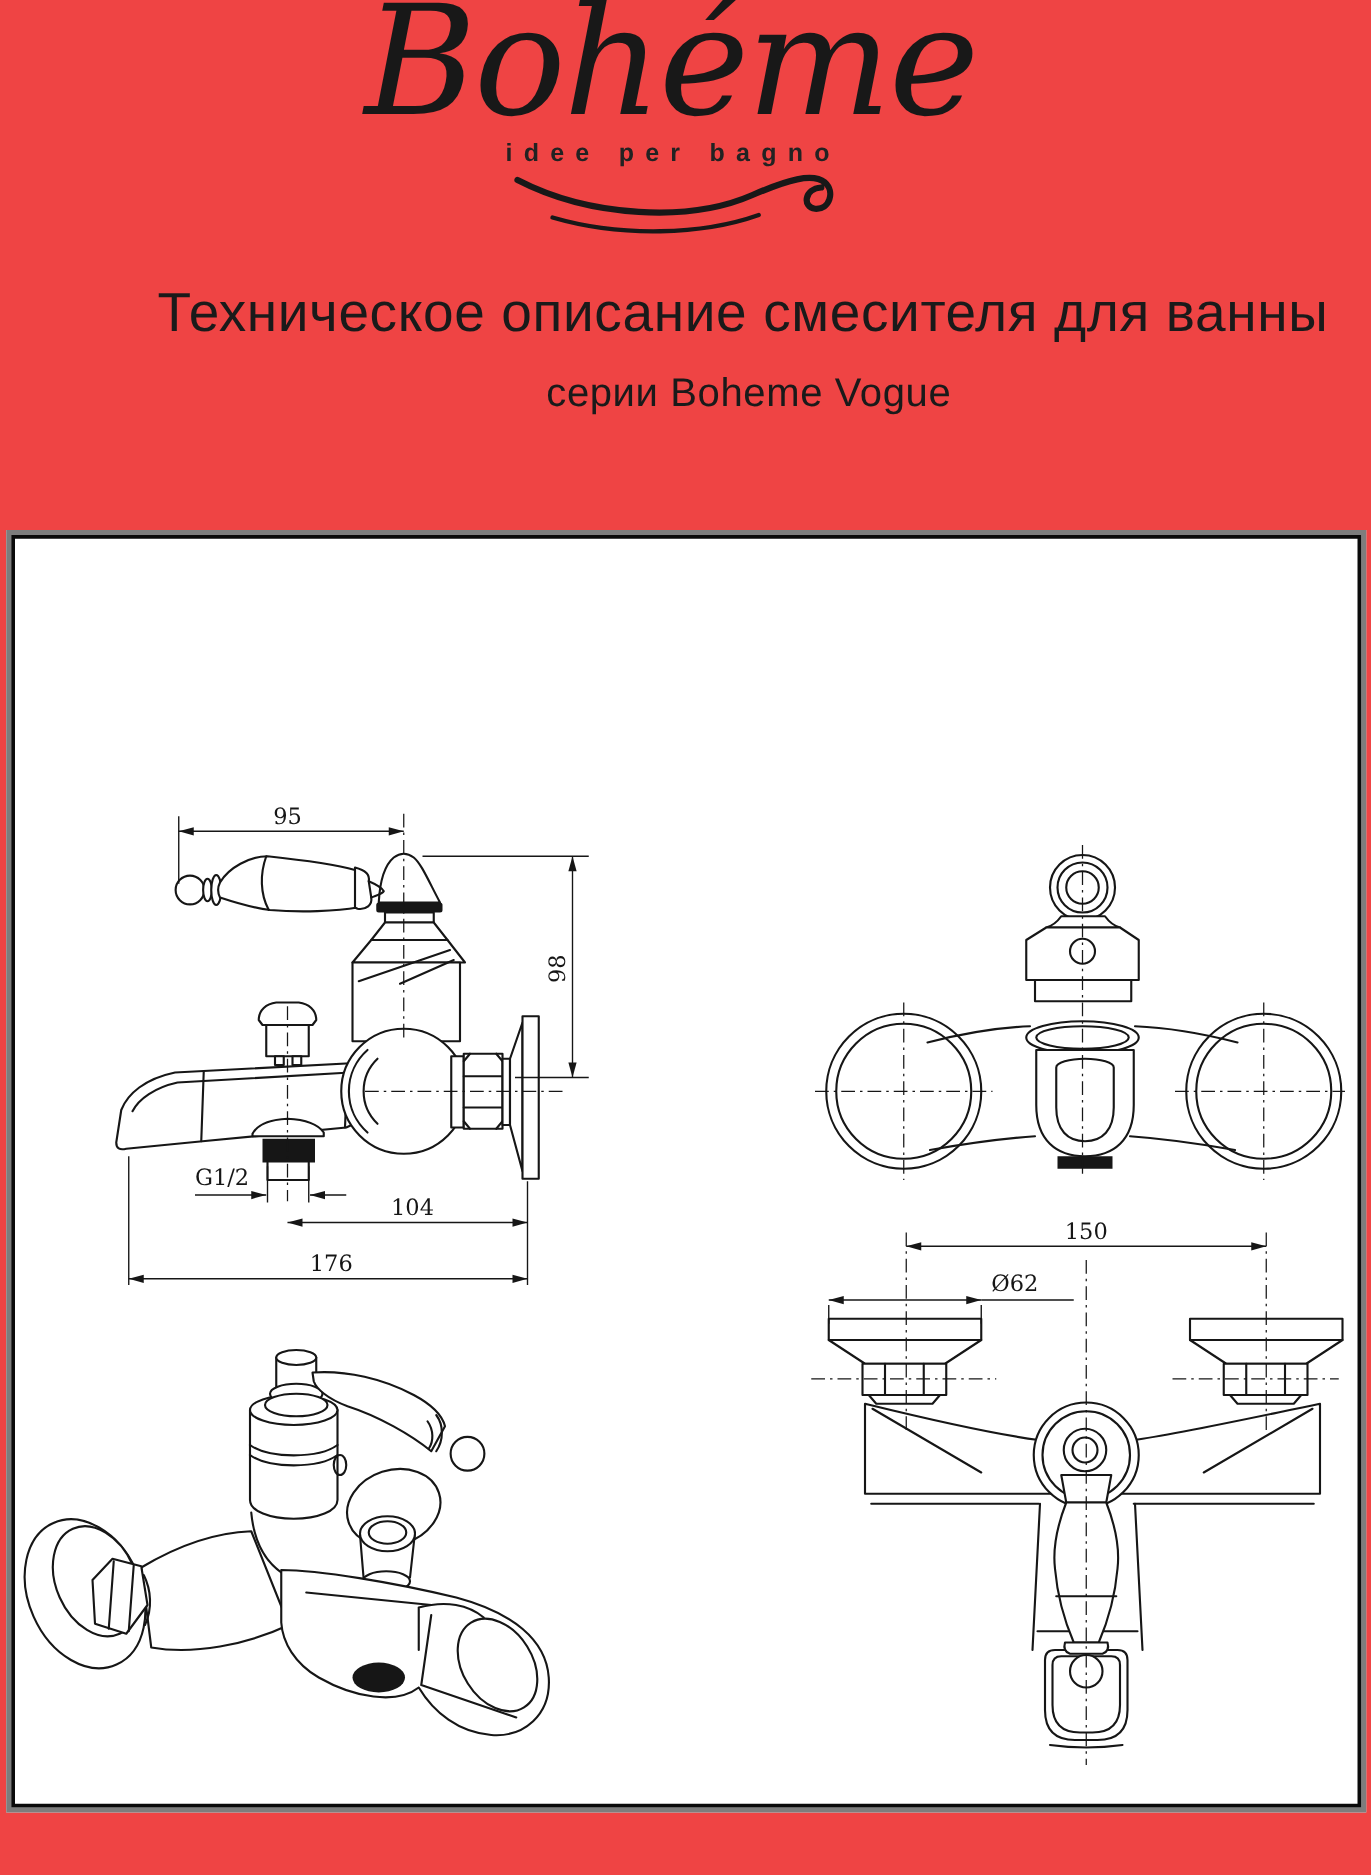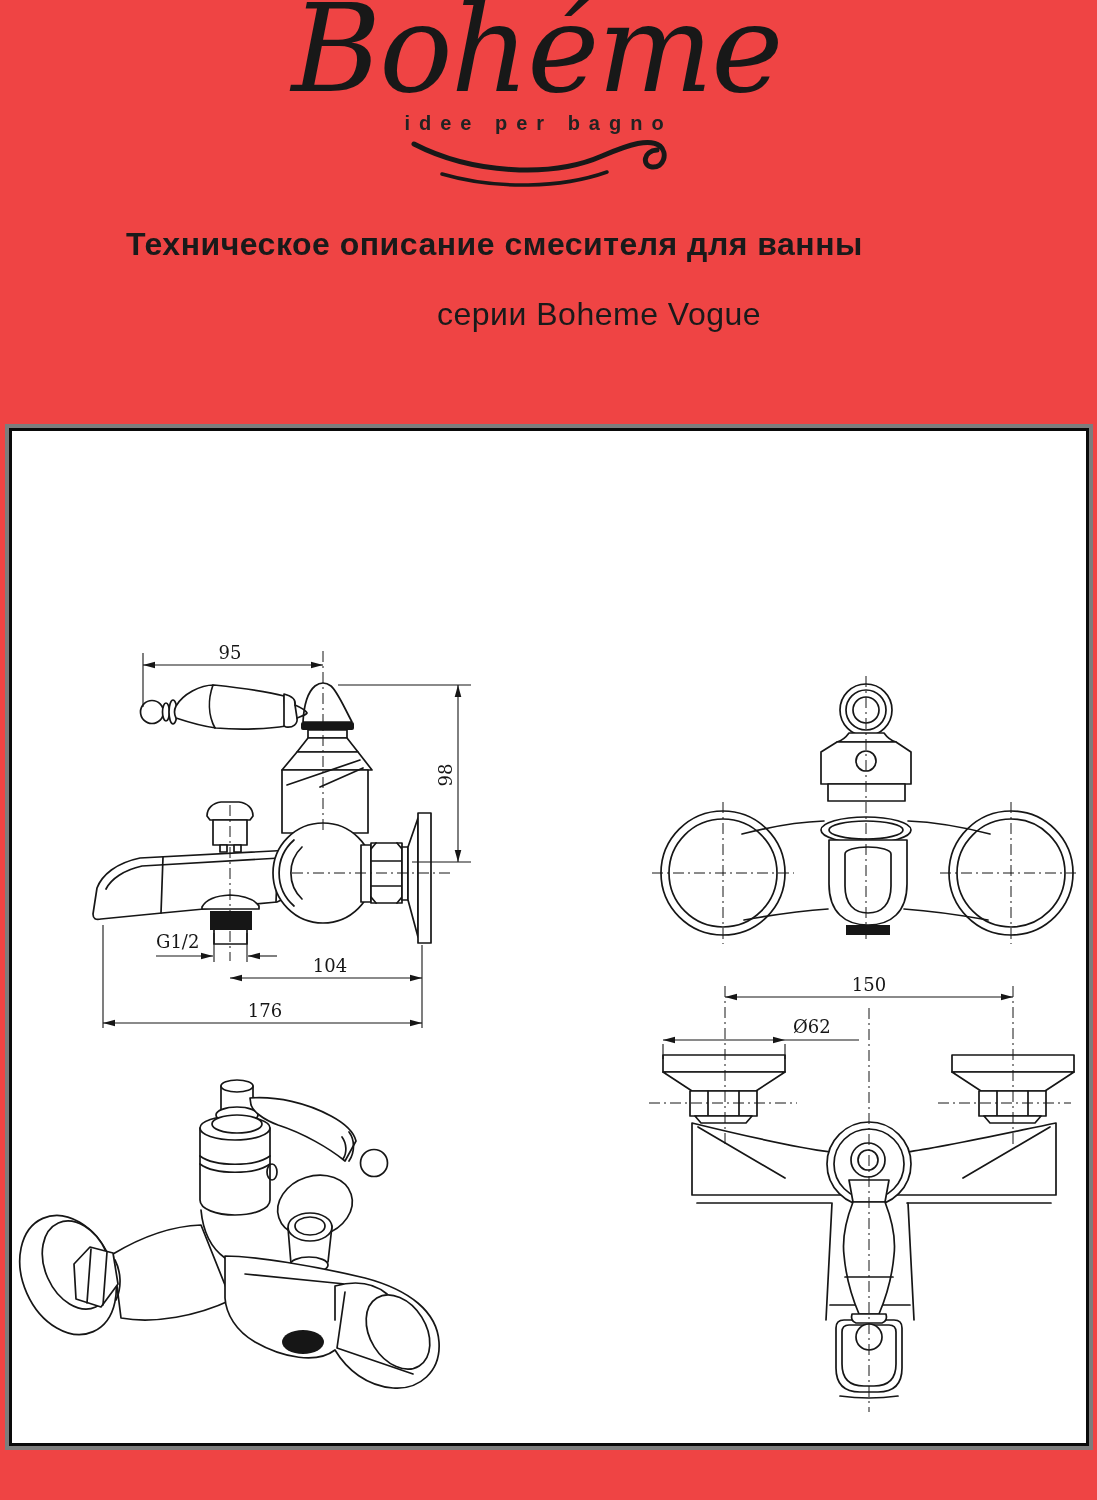--- a/index.html
+++ b/index.html
@@ -6,21 +6,21 @@
   #page{position:relative;width:1097px;height:1500px;background:#ef4444;margin:0 auto;
         font-family:"Liberation Sans",sans-serif;color:#161616;overflow:hidden;}
   
   .logo-wrap{position:absolute;top:-18px;left:0;width:100%;text-align:center;transform:translateX(-12px);}
   .brand{font-family:"DejaVu Serif",serif;font-style:italic;font-size:122px;line-height:1.1;
          letter-spacing:-2px;color:#181818;}
   .tagline{position:absolute;top:112px;left:0;width:100%;text-align:center;transform:translateX(-10px);
            font-size:20px;letter-spacing:9px;font-weight:bold;color:#222;}
   .swoosh{position:absolute;left:402px;top:130px;}
   
-  .title1{position:absolute;left:126px;top:226px;font-size:32px;letter-spacing:.5px;color:#1a1a1a;font-weight:bold;}
+  .title1{position:absolute;left:126px;top:226px;font-size:44px;letter-spacing:.5px;color:#1a1a1a;}
   .title2{position:absolute;left:393px;top:296px;font-size:32px;letter-spacing:.5px;color:#1a1a1a;margin-left:44px;}
   
   .frame{position:absolute;left:5px;top:424px;width:1080px;height:1018px;border:4px solid #7d7d7d;background:#fff;}
   .frame-inner{position:absolute;left:0;top:0;right:0;bottom:0;border:3px solid #0a0a0a;}
   
   svg.view{position:absolute;overflow:visible;}
   .s{fill:none;stroke:#161616;stroke-width:1.7;stroke-linejoin:round;stroke-linecap:round;}
   .w{fill:#ffffff;stroke:#161616;stroke-width:1.7;stroke-linejoin:round;}
   .k{fill:#161616;stroke:none;}
   .d{fill:none;stroke:#161616;stroke-width:1.1;}

